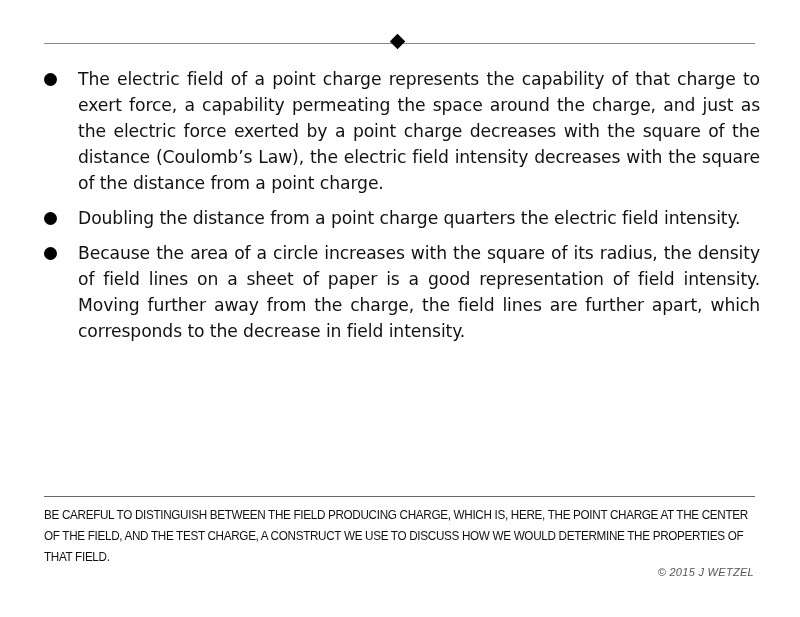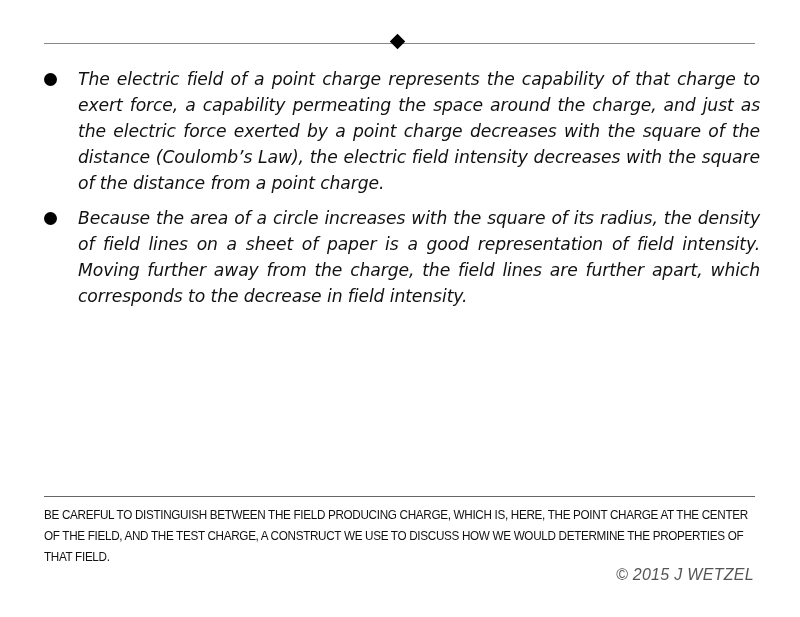--- a/index.html
+++ b/index.html
@@ -1,37 +1,41 @@
 <!DOCTYPE html>
 <html><head>
 <meta charset="utf-8">
 <style>
   html, body { margin: 0; padding: 0; background: #ffffff; }
   body { width: 800px; height: 617px; position: relative; overflow: hidden; font-family: "DejaVu Sans", sans-serif; color: #111; }
   .top-rule { position: absolute; left: 44px; top: 43px; width: 711px; height: 0; border-top: 1.5px solid #888; }
   .diamond { position: absolute; left: 392px; top: 36px; width: 11px; height: 11px; background: #000; transform: rotate(45deg); }
   .bullets { position: absolute; left: 44px; top: 66px; width: 716px; margin: 0; padding: 0; list-style: none; }
-  .bullet { position: relative; padding-left: 34px; font-size: 17.2px; line-height: 26px; margin-bottom: 9px; text-align: justify; letter-spacing: -0.1px; font-style: italic; }
+  .bullet { position: relative; padding-left: 34px; font-size: 17.2px; line-height: 26px; margin-bottom: 9px; text-align: justify; letter-spacing: -0.1px; }
   .dot { position: absolute; left: 0; top: 7px; width: 13px; height: 13px; border-radius: 50%; background: #000; }
   .bottom-rule { position: absolute; left: 44px; top: 496px; width: 711px; height: 0; border-top: 1.5px solid #666; }
   .note { position: absolute; left: 44px; top: 505px; width: 716px; font-family: "Liberation Sans", sans-serif; font-size: 12.6px; line-height: 21px; letter-spacing: -0.35px; transform-origin: left top; transform: scaleX(0.93); width: 770px; }
-  .copyright { position: absolute; right: 46px; top: 566px; font-family: "Liberation Sans", sans-serif; font-style: italic; font-size: 16px; color: #555; letter-spacing: 0.3px; }
+  .copyright { position: absolute; right: 46px; top: 566px; font-family: "Liberation Sans", sans-serif; font-style: italic; font-size: 11px; color: #555; letter-spacing: 0.3px; }
 </style>
 </head>
 <body>
 
 <div class="top-rule"></div>
 <div class="diamond"></div>
 
 <ul class="bullets">
   <li class="bullet">
     <span class="dot"></span>
     <span>The electric field of a point charge represents the capability of that charge to exert force, a capability permeating the space around the charge, and just as the electric force exerted by a point charge decreases with the square of the distance (Coulomb’s Law), the electric field intensity decreases with the square of the distance from a point charge.</span>
   </li>
   <li class="bullet">
     <span class="dot"></span>
+    <span>Doubling the distance from a point charge quarters the electric field intensity.</span>
+  </li>
+  <li class="bullet">
+    <span class="dot"></span>
     <span>Because the area of a circle increases with the square of its radius, the density of field lines on a sheet of paper is a good representation of field intensity. Moving further away from the charge, the field lines are further apart, which corresponds to the decrease in field intensity.</span>
   </li>
 </ul>
 
 <div class="bottom-rule"></div>
 <div class="note">BE CAREFUL TO DISTINGUISH BETWEEN THE FIELD PRODUCING CHARGE, WHICH IS, HERE, THE POINT CHARGE AT THE CENTER OF THE FIELD, AND THE TEST CHARGE, A CONSTRUCT WE USE TO DISCUSS HOW WE WOULD DETERMINE THE PROPERTIES OF THAT FIELD.</div>
 <div class="copyright">© 2015 J WETZEL</div>
 
 </body></html>

